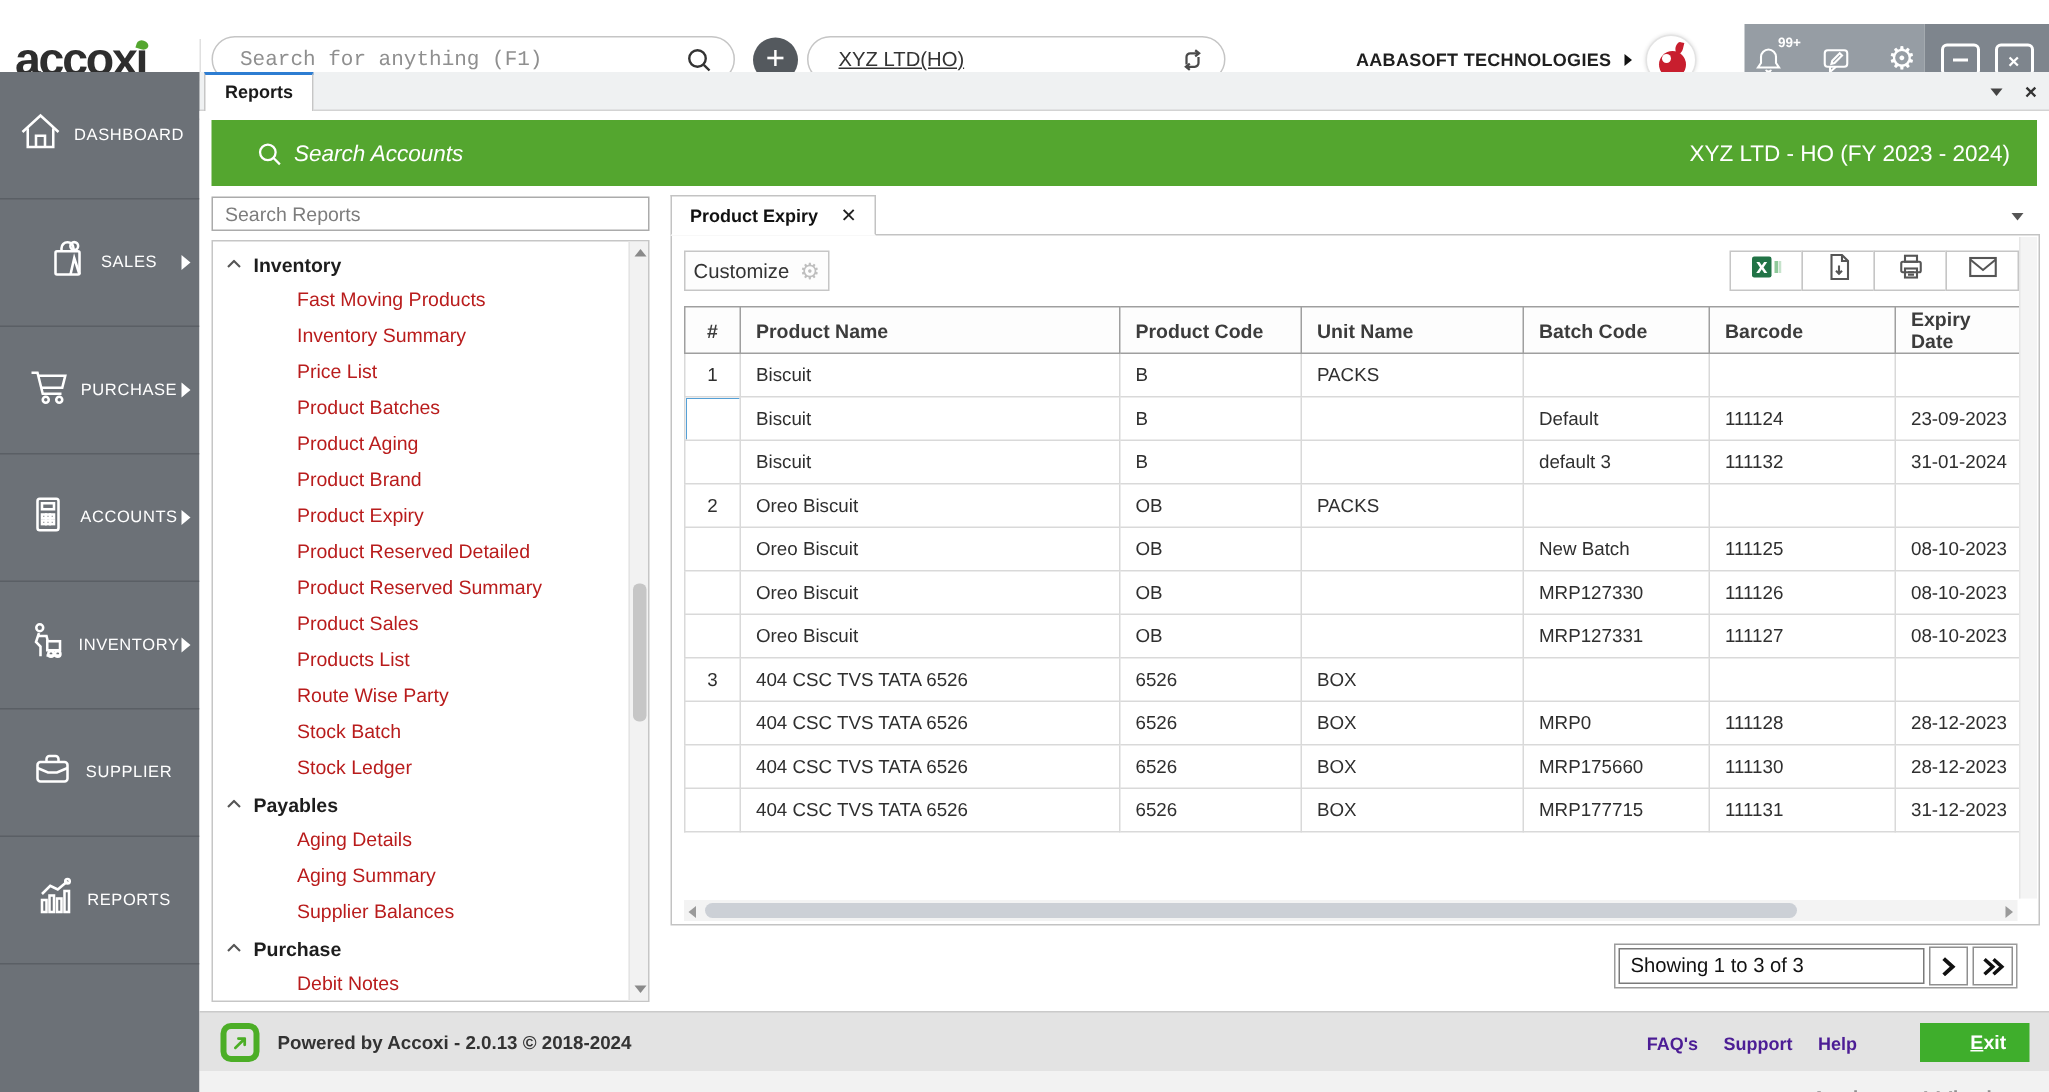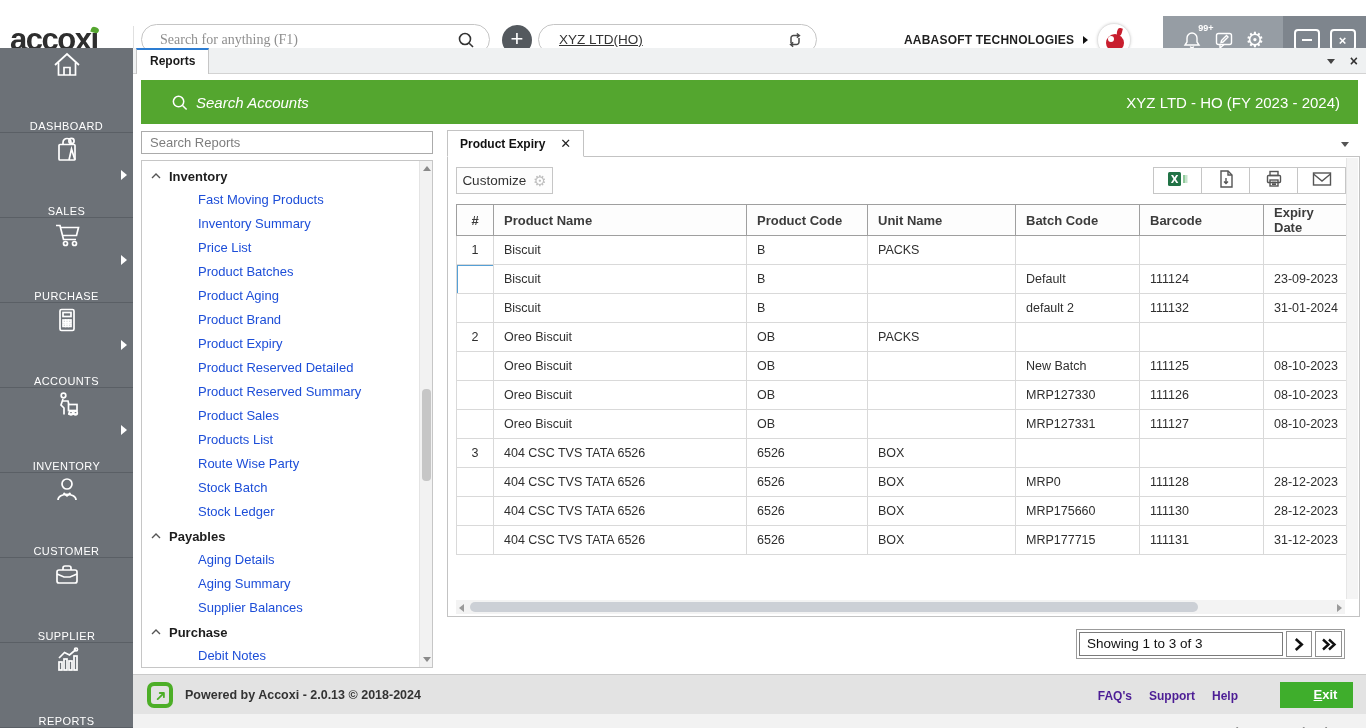--- a/index.html
+++ b/index.html
@@ -6,35 +6,35 @@
   html,body { width:1366px; height:728px; overflow:hidden; }
   body { font-family:"Liberation Sans","DejaVu Sans",sans-serif; background:#fff; position:relative; }
   #root { position:absolute; inset:0; width:1366px; height:728px; background:#fff; }
 
   
   #topbar { position:absolute; left:0; top:0; width:1366px; height:64px; background:#fff; border-bottom:1px solid #d6d6d6;margin-top:16px; }
   .logo { position:absolute; left:10px; top:4px; font-size:31px; font-weight:bold; color:#2e2e2e; letter-spacing:-1.5px; line-height:40px; }
   .logo .green-dot { position:absolute; right:-1px; top:7px; width:8px; height:6px; background:#54a62f; border-radius:60% 60% 60% 0; transform:rotate(18deg); }
   .logo-divider { position:absolute; left:133px; top:10px; width:1px; height:28px; background:#e0e0e0; }
   .search-pill { position:absolute; left:141px; top:8px; width:349px; height:31px; border:1px solid #c5c5c5; border-radius:16px; background:#fff; display:flex; align-items:center; }
-  .search-pill input { flex:1; border:none; outline:none; background:transparent; font-size:14px; color:#b91c1c; padding:0 8px 0 18px; font-family:Liberation Serif, serif; }
+  .search-pill input { flex:1; border:none; outline:none; background:transparent; font-size:14px; color:#b91c1c; padding:0 8px 0 18px; font-family:Liberation Mono, monospace; }
   .search-pill input::placeholder { color:#8f8f8f; }
   .search-pill .mag { margin-right:14px; display:flex; }
   .plus-btn { position:absolute; left:502px; top:9px; width:30px; height:30px; border-radius:50%; background:#54595e; color:#fff; font-size:22px; text-align:center; line-height:27px; cursor:pointer; }
   .company-pill { position:absolute; left:538px; top:8px; width:279px; height:31px; border:1px solid #c5c5c5; border-radius:16px; background:#fff; display:flex; align-items:center; font-size:13.5px; color:#333; }
   .company-pill .cname { flex:1; padding-left:20px;text-decoration:underline; }
   .company-pill .sync { margin-right:12px; display:flex; }
   .account { position:absolute; left:904px; top:0; height:48px; display:flex; align-items:center; gap:9px; }
   .account .aname { font-size:12px; font-weight:bold; color:#1f1f1f; letter-spacing:.2px; }
   .caret-right { width:0; height:0; border-left:5px solid #111; border-top:4px solid transparent; border-bottom:4px solid transparent; }
   .avatar { width:34px; height:34px; border-radius:50%; background:#fff; border:1px solid #e3e3e3; box-shadow:0 0 3px rgba(0,0,0,.15); position:relative; overflow:hidden; }
   .avatar .blob { position:absolute; left:8px; top:10px; width:18px; height:18px; background:#c81e2e; border-radius:50% 50% 50% 50%; }
   .avatar .blob::after { content:""; position:absolute; left:2px; top:2px; width:6px; height:6px; background:#fff; border-radius:50%; }
   .avatar .flame { position:absolute; left:19px; top:4px; width:5px; height:8px; background:#c81e2e; border-radius:60% 0 60% 60%; transform:rotate(14deg); }
-  .icon-tray { position:absolute; left:1163px; top:0; width:120px; height:48px; background:#969da4; display:flex; align-items:center; justify-content:center; gap:12px; }
+  .icon-tray { position:absolute; left:1163px; top:0; width:120px; height:48px; background:#969da4; display:flex; align-items:center; justify-content:center; gap:25px; }
   .tray-icn { position:relative; display:flex; cursor:pointer; }
   .badge { position:absolute; top:-7px; right:-12px; font-size:9px; color:#fff; font-weight:bold; }
   .gear-glyph { font-size:21px; color:#fff; line-height:22px; }
   .win-controls { position:absolute; left:1283px; top:0; width:83px; height:48px; background:#7e858d; display:flex; align-items:center; justify-content:center; gap:10px; }
   .win-btn { width:26px; height:22px; border:2px solid #fff; border-radius:4px; display:flex; align-items:center; justify-content:center; cursor:pointer; }
   .win-btn .bar { width:10px; height:2px; background:#fff; }
   .win-btn .x { color:#fff; font-size:13px; font-weight:bold; line-height:1; }
 
   
   #tabstrip { position:absolute; left:133px; top:48px; width:1233px; height:26px; background:#eff1f2; border-bottom:1px solid #d3d3d3; }
@@ -47,21 +47,21 @@
   .green-bar { position:absolute; left:8px; top:6px; width:1217px; height:44px; background:#54a62f; color:#fff; display:flex; align-items:center; }
   .green-bar .gsearch { display:flex; align-items:center; gap:8px; padding-left:30px; font-size:15px; cursor:pointer;font-style:italic; }
   .green-bar .gcompany { margin-left:auto; padding-right:18px; font-size:15px; }
 
   
   .rsearch { position:absolute; left:8px; top:57px; width:292px; height:23px; border:1px solid #ababab; font-size:13px; color:#444; padding-left:8px; outline:none; font-family:inherit; }
   .rsearch::placeholder { color:#7d7d7d; }
   .tree-box { position:absolute; left:8px; top:86px; width:292px; height:508px; border:1px solid #c6c6c6; background:#fff; overflow:hidden; }
   .tree-rows { position:absolute; left:0; top:3px; right:13px; }
   .tree-group { height:24px; display:flex; align-items:center; gap:8px; padding-left:9px; font-size:13px; font-weight:bold; color:#1d1d1d; cursor:pointer; }
-  .tree-item { height:24px; line-height:24px; padding-left:56px; font-size:13px; color:#1d4ed8; cursor:pointer; white-space:nowrap; }
+  .tree-item { height:24px; line-height:24px; padding-left:56px; font-size:13px; color:#b91c1c; cursor:pointer; white-space:nowrap; }
   .tree-scroll { position:absolute; right:0; top:0; bottom:0; width:13px; background:#f2f2f2; border-left:1px solid #e4e4e4; }
   .tri-up { position:absolute; left:3px; top:5px; width:0; height:0; border-bottom:5px solid #8a8a8a; border-left:4px solid transparent; border-right:4px solid transparent; }
   .tri-down { position:absolute; left:3px; bottom:5px; width:0; height:0; border-top:5px solid #8a8a8a; border-left:4px solid transparent; border-right:4px solid transparent; }
   .tree-thumb { position:absolute; left:2px; top:228px; width:9px; height:92px; background:#c6c6c6; border-radius:4px; }
 
   
   .report-tab { position:absolute; left:314px; top:56px; height:27px; background:#fff; border:1px solid #c3c3c3; border-bottom:1px solid #fff; z-index:2; display:flex; align-items:center; gap:15px; padding:0 12px; font-size:12px; font-weight:bold; color:#111; }
   .report-tab .tclose { font-weight:bold; font-size:13px; color:#222; cursor:pointer; }
   .grid-caret { position:absolute; left:1208px; top:68px; width:0; height:0; border-top:5px solid #555; border-left:4px solid transparent; border-right:4px solid transparent; cursor:pointer; }
   .grid-box { position:absolute; left:314px; top:82px; width:913px; height:461px; border:1px solid #c3c3c3; background:#fff; }
@@ -95,21 +95,21 @@
   .f-mark .arr { color:#4cae27; font-weight:bold; font-size:15px; transform:rotate(-45deg); line-height:1; }
   .f-powered { position:absolute; left:52px; top:0; height:40px; display:flex; align-items:center; font-size:12.5px; font-weight:bold; color:#333; }
   .f-links { position:absolute; right:128px; top:14px; display:flex; gap:17px; font-size:12px; font-weight:bold; color:#4c1d95; }
   .f-links span { cursor:pointer; }
   .exit-btn { position:absolute; right:13px; top:7px; width:73px; height:26px; background:#3fae2c; color:#fff; font-size:13px; font-weight:bold; text-align:center; line-height:26px; cursor:pointer;padding-left:18px; }
   .exit-btn::first-letter { text-decoration:underline; }
   #bottomstrip { position:absolute; left:133px; top:714px; width:1233px; height:14px; background:#f2f2f2; }
 
   
   #sidebar { position:absolute; left:0; top:48px; width:133px; height:680px; background:#6c7177; }
-  .side-item { position:relative; height:85px; border-bottom:1px solid #5a5f65; display:flex; flex-direction:column; align-items:center; justify-content:space-between; gap:5px; cursor:pointer; }
+  .side-item { position:relative; height:85px; border-bottom:1px solid #5a5f65; display:flex; flex-direction:row; align-items:center; justify-content:center; gap:5px; cursor:pointer; }
   .side-item .slabel { color:#fff; font-size:11px; letter-spacing:.4px; }
   .side-arrow { position:absolute; right:6px; top:50%; margin-top:-5px; width:0; height:0; border-left:6px solid #fff; border-top:5px solid transparent; border-bottom:5px solid transparent; }
 </style>
 </head>
 <body>
 
 <div id="root">
 
   <header id="topbar">
     <div class="logo"><span id="logoText">accoxı</span><span class="green-dot"></span></div>
@@ -230,28 +230,20 @@
             <circle cx="13.5" cy="7.5" r="2.3"></circle>
             <path d="M13 11 L11 17 L14 20 V26.5"></path>
             <path d="M12 13 H18 L19 17"></path>
             <rect x="18.5" y="16.5" width="8.5" height="6"></rect>
             <path d="M18 26 H27"></path>
             <circle cx="21" cy="25" r="1.8"></circle>
             <circle cx="25.5" cy="25" r="1.8"></circle>
           </svg></span>
         <span class="slabel">INVENTORY</span>
         <span class="side-arrow"></span>
-      </div>
-      <div class="side-item">
-        <span><svg width="34" height="34" viewBox="0 0 34 34" fill="none" stroke="#fff" stroke-width="1.7">
-            <circle cx="17" cy="11" r="5"></circle>
-            <path d="M8 27 C8 19.5 26 19.5 26 27"></path>
-            <path d="M13.5 20 L17 23 L20.5 20"></path>
-          </svg></span>
-        <span class="slabel">CUSTOMER</span>
       </div>
       <div class="side-item">
         <span><svg width="34" height="34" viewBox="0 0 34 34" fill="none" stroke="#fff" stroke-width="1.7">
             <rect x="7" y="12" width="20" height="13" rx="2"></rect>
             <path d="M13 12 V10 a2 2 0 0 1 2 -2 h4 a2 2 0 0 1 2 2 V12"></path>
             <path d="M7 16 L14 19 H20 L27 16"></path>
           </svg></span>
         <span class="slabel">SUPPLIER</span>
       </div>
       <div class="side-item">
@@ -407,21 +399,21 @@
               <td></td>
               <td>Default</td>
               <td>111124</td>
               <td>23-09-2023</td>
             </tr>
             <tr>
               <td class="c-num"></td>
               <td>Biscuit</td>
               <td>B</td>
               <td></td>
-              <td>default 2</td>
+              <td>default 3</td>
               <td>111132</td>
               <td>31-01-2024</td>
             </tr>
             <tr>
               <td class="c-num">2</td>
               <td>Oreo Biscuit</td>
               <td>OB</td>
               <td>PACKS</td>
               <td></td>
               <td></td>

